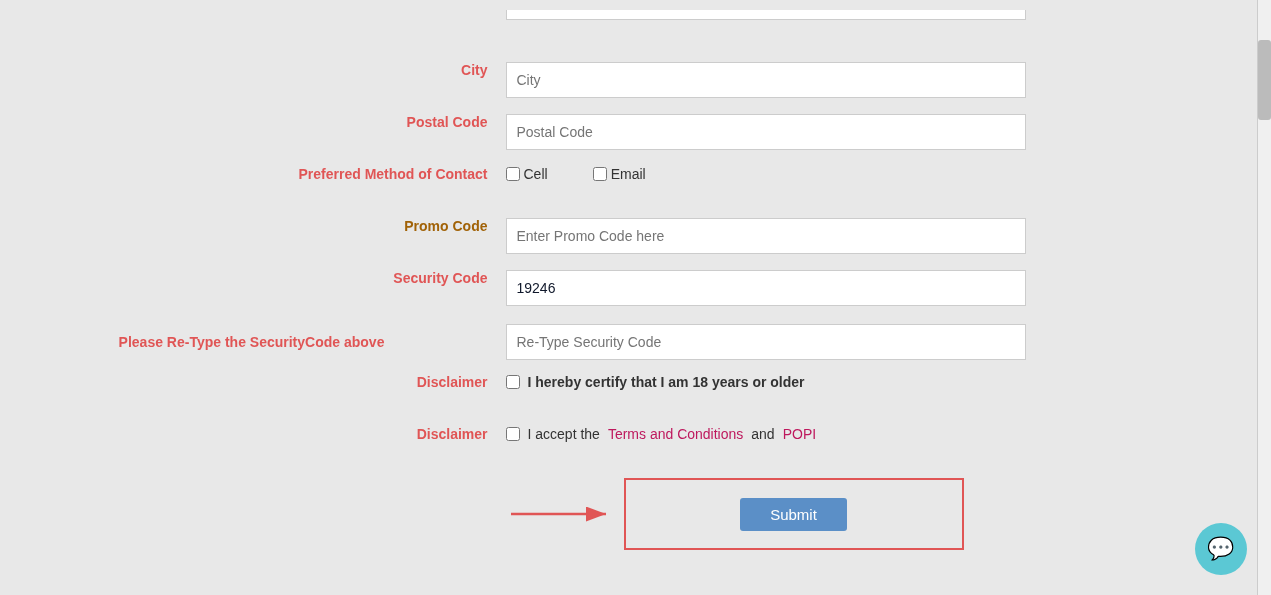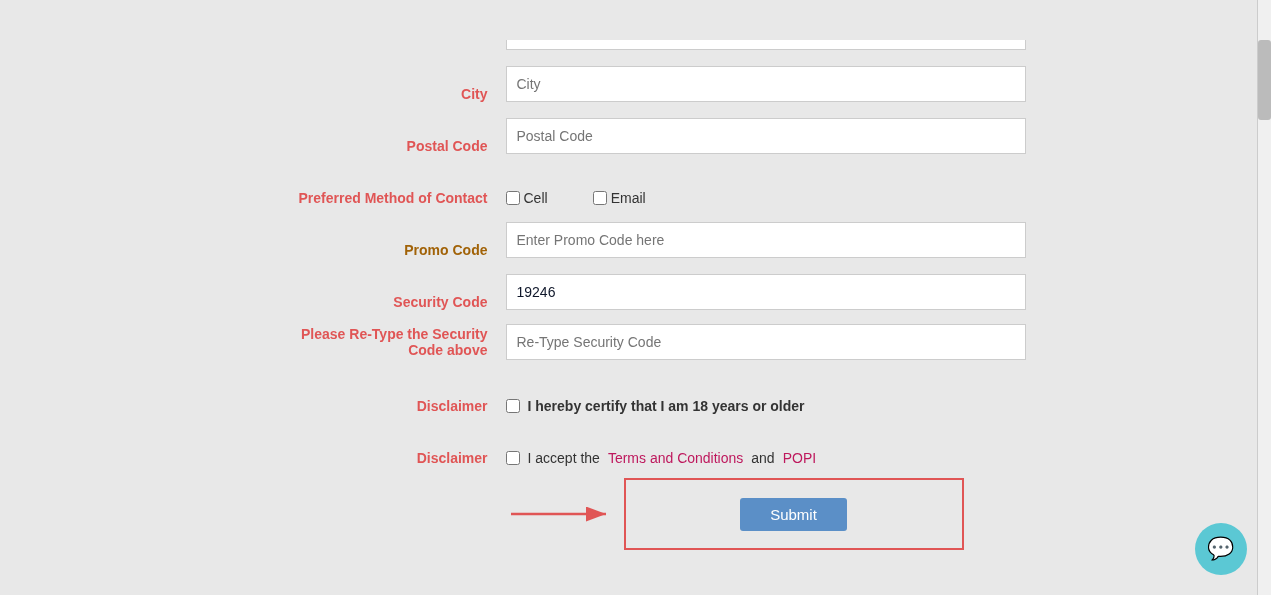--- a/index.html
+++ b/index.html
@@ -19,21 +19,21 @@
     }
 
     .form-container {
       width: 1240px;
       margin: 0 auto;
       padding: 10px 0;
     }
 
     .form-row {
       display: flex;
-      align-items: flex-end;
+      align-items: flex-start;
       margin-bottom: 12px;
       min-height: 40px;
     }
 
     .form-row.multiline {
       align-items: center;
     }
 
     .form-label {
       width: 490px;
@@ -44,22 +44,22 @@
       font-size: 14px;
       flex-shrink: 0;
     }
 
     .form-label.black {
       color: #a16207;
     }
 
     .form-label.multiline-label {
       display: flex;
-      flex-direction: column;
-      align-items: flex-end;
+      flex-direction: row;
+      align-items: center;
       justify-content: center;
     }
 
     .form-input {
       width: 520px;
       height: 36px;
       border: 1px solid #ccc;
       background: #fff;
       padding: 0 10px;
       font-size: 14px;

